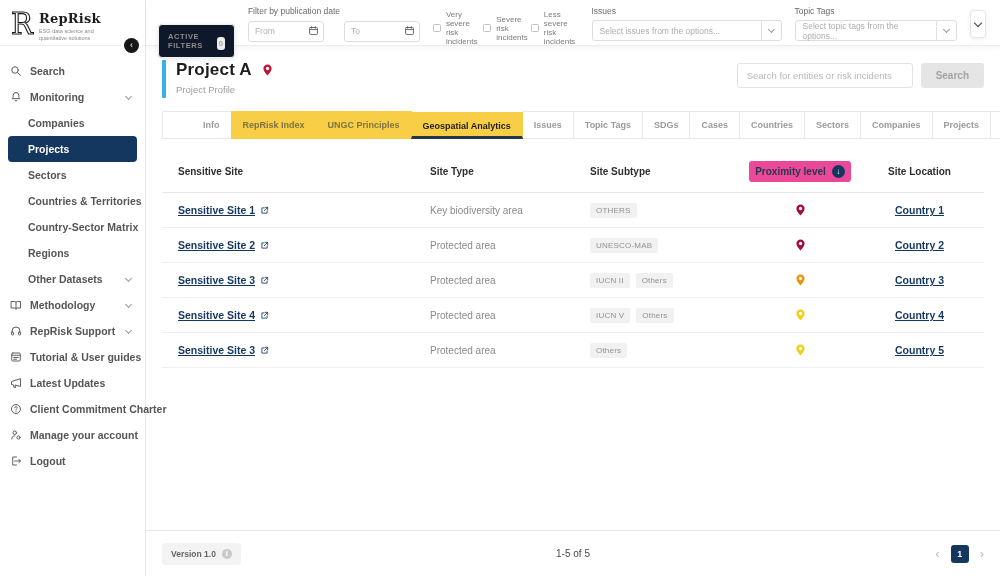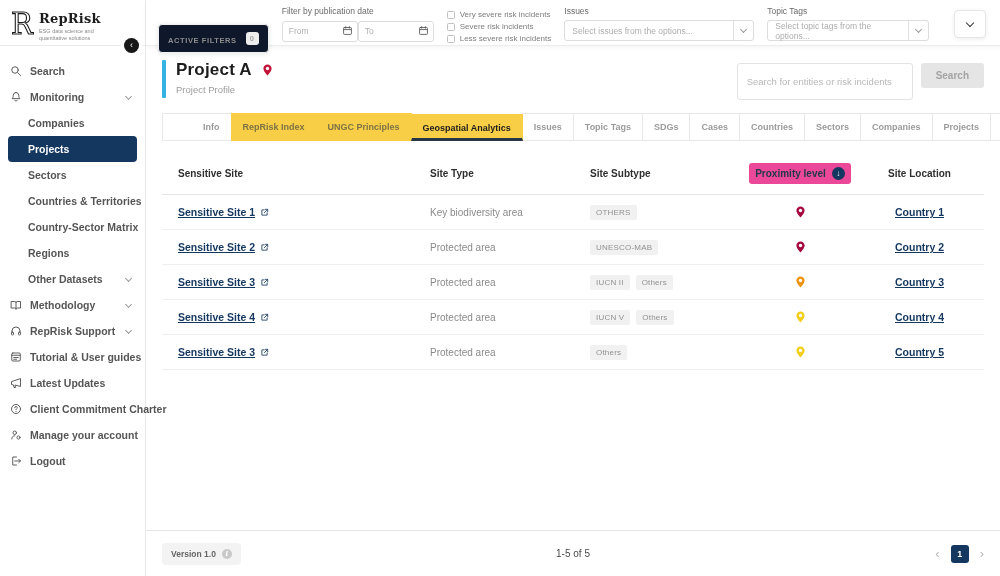--- a/index.html
+++ b/index.html
@@ -36,46 +36,46 @@
   .main { flex:1; display:flex; flex-direction:column; min-width:0; }
 
   
   .topbar { height:46px; flex:0 0 46px; display:flex; align-items:flex-start; gap:13px; padding:6px 14px 0 12px;
     border-bottom:1px solid #ececec; box-shadow:0 2px 4px rgba(0,0,0,.04); background:#fff; position:relative; }
   .af-btn { margin-top:18px; display:flex; align-items:flex-end; gap:9px; background:#0f172a; border:1px solid #f0f0f0; border-radius:4px;
     box-shadow:0 1px 5px rgba(0,0,0,.10); padding:7px 9px; font-size:7.5px; font-weight:700; letter-spacing:.6px; color:#8d8d8d; cursor:pointer; }
   .af-badge { background:#ededed; color:#a5a5a5; width:13px; height:13px; border-radius:3px; display:grid; place-items:center; font-size:7.5px; }
   .fgroup { display:flex; flex-direction:column; }
   .flabel { font-size:8.5px; color:#6b6b6b; margin-bottom:4px; }
-  .date-row { display:flex; gap:0; }
+  .date-row { display:flex; gap:20px; }
   .date-field { position:relative; }
   .date-field input { width:76px; height:21px; border:1px solid #ddd; border-radius:3px; font-size:8.5px; padding:0 18px 0 6px; color:#555; font-family:inherit; }
   .date-field input::placeholder { color:#b0b0b0; }
   .date-field svg { position:absolute; right:5px; top:5px; }
-  .cb-stack { display:flex; flex-direction:column; gap:3px; padding-top:4px; }
+  .cb-stack { display:flex; gap:3px; padding-top:4px; }
   .cb-row { display:flex; align-items:center; gap:5px; font-size:8px; color:#7d7d7d; cursor:pointer; }
   .cb { width:8px; height:8px; border:1px solid #c0c0c0; border-radius:1.5px; background:#fff; flex:0 0 8px; }
   .sel-box { height:21px; border:1px solid #ddd; border-radius:3px; display:flex; align-items:center; font-size:8.5px; color:#adadad; padding:0 0 0 7px; cursor:pointer; background:#fff;gap:32px; }
   .sel-box .sel-chev { margin-left:auto; border-left:1px solid #e2e2e2; align-self:stretch; display:flex; align-items:center; padding:0 7px; }
   .sel-issues { width:190px; }
   .sel-topics { width:162px; }
   .filters-toggle { margin-left:auto; margin-top:4px; width:32px; height:28px; border:1px solid #e6e6e6; border-radius:4px; background:#fff;
     box-shadow:0 1px 4px rgba(0,0,0,.08); display:grid; place-items:center; cursor:pointer; }
   .filters-toggle .chev { width:6px; height:6px; border-color:#3a3a3a; border-width:1.8px; }
 
   
   .content { flex:1; display:flex; flex-direction:column; padding:0 16px; min-height:0; }
   .page-head { display:flex; justify-content:space-between; align-items:flex-start; padding-top:14px; }
   .ph-left { display:flex; gap:10px; }
   .cyan-bar { width:4px; height:38px; background:#35B3E2; border-radius:1px; }
   .title-row { display:flex; align-items:center; gap:9px; }
   .page-title { font-size:17px; font-weight:700; color:#1d1d1d; letter-spacing:.2px; }
   .page-sub { font-size:9.5px; color:#9c9c9c; margin-top:4px; }
   .ph-right { display:flex; gap:8px; margin-top:3px; }
-  .entity-search { width:176px; height:37px; border:1px solid #e3e3e3; border-radius:3px; font-size:9.5px; padding:0 9px; color:#555; font-family:inherit; }
+  .entity-search { width:176px; height:25px; border:1px solid #e3e3e3; border-radius:3px; font-size:9.5px; padding:0 9px; color:#555; font-family:inherit; }
   .entity-search::placeholder { color:#b8b8b8; }
   .search-btn { height:25px; padding:0 15px; background:#e5e5e5; color:#a3a3a3; border:none; border-radius:3px; font-size:10px; font-weight:700; font-family:inherit; cursor:pointer; }
 
   
   .tabs { display:flex; align-items:center; margin-top:13px; }
   .tab { padding:8px 11px; font-size:9px; font-weight:700; color:#9b9b9b; background:#fff; border:1px solid #e8e8e8; margin-left:-1px; white-space:nowrap; cursor:pointer; }
   .tab:first-child { margin-left:0;padding-left:40px; }
   .tab.yellow { background:#F8CE46; border-color:#F8CE46; color:#7d7345; position:relative; z-index:1; }
   .tab.active { background:#F8CE46; color:#1d1d1d; font-weight:800; border-bottom:3px solid #253746; padding-bottom:5px; z-index:2; }
 

